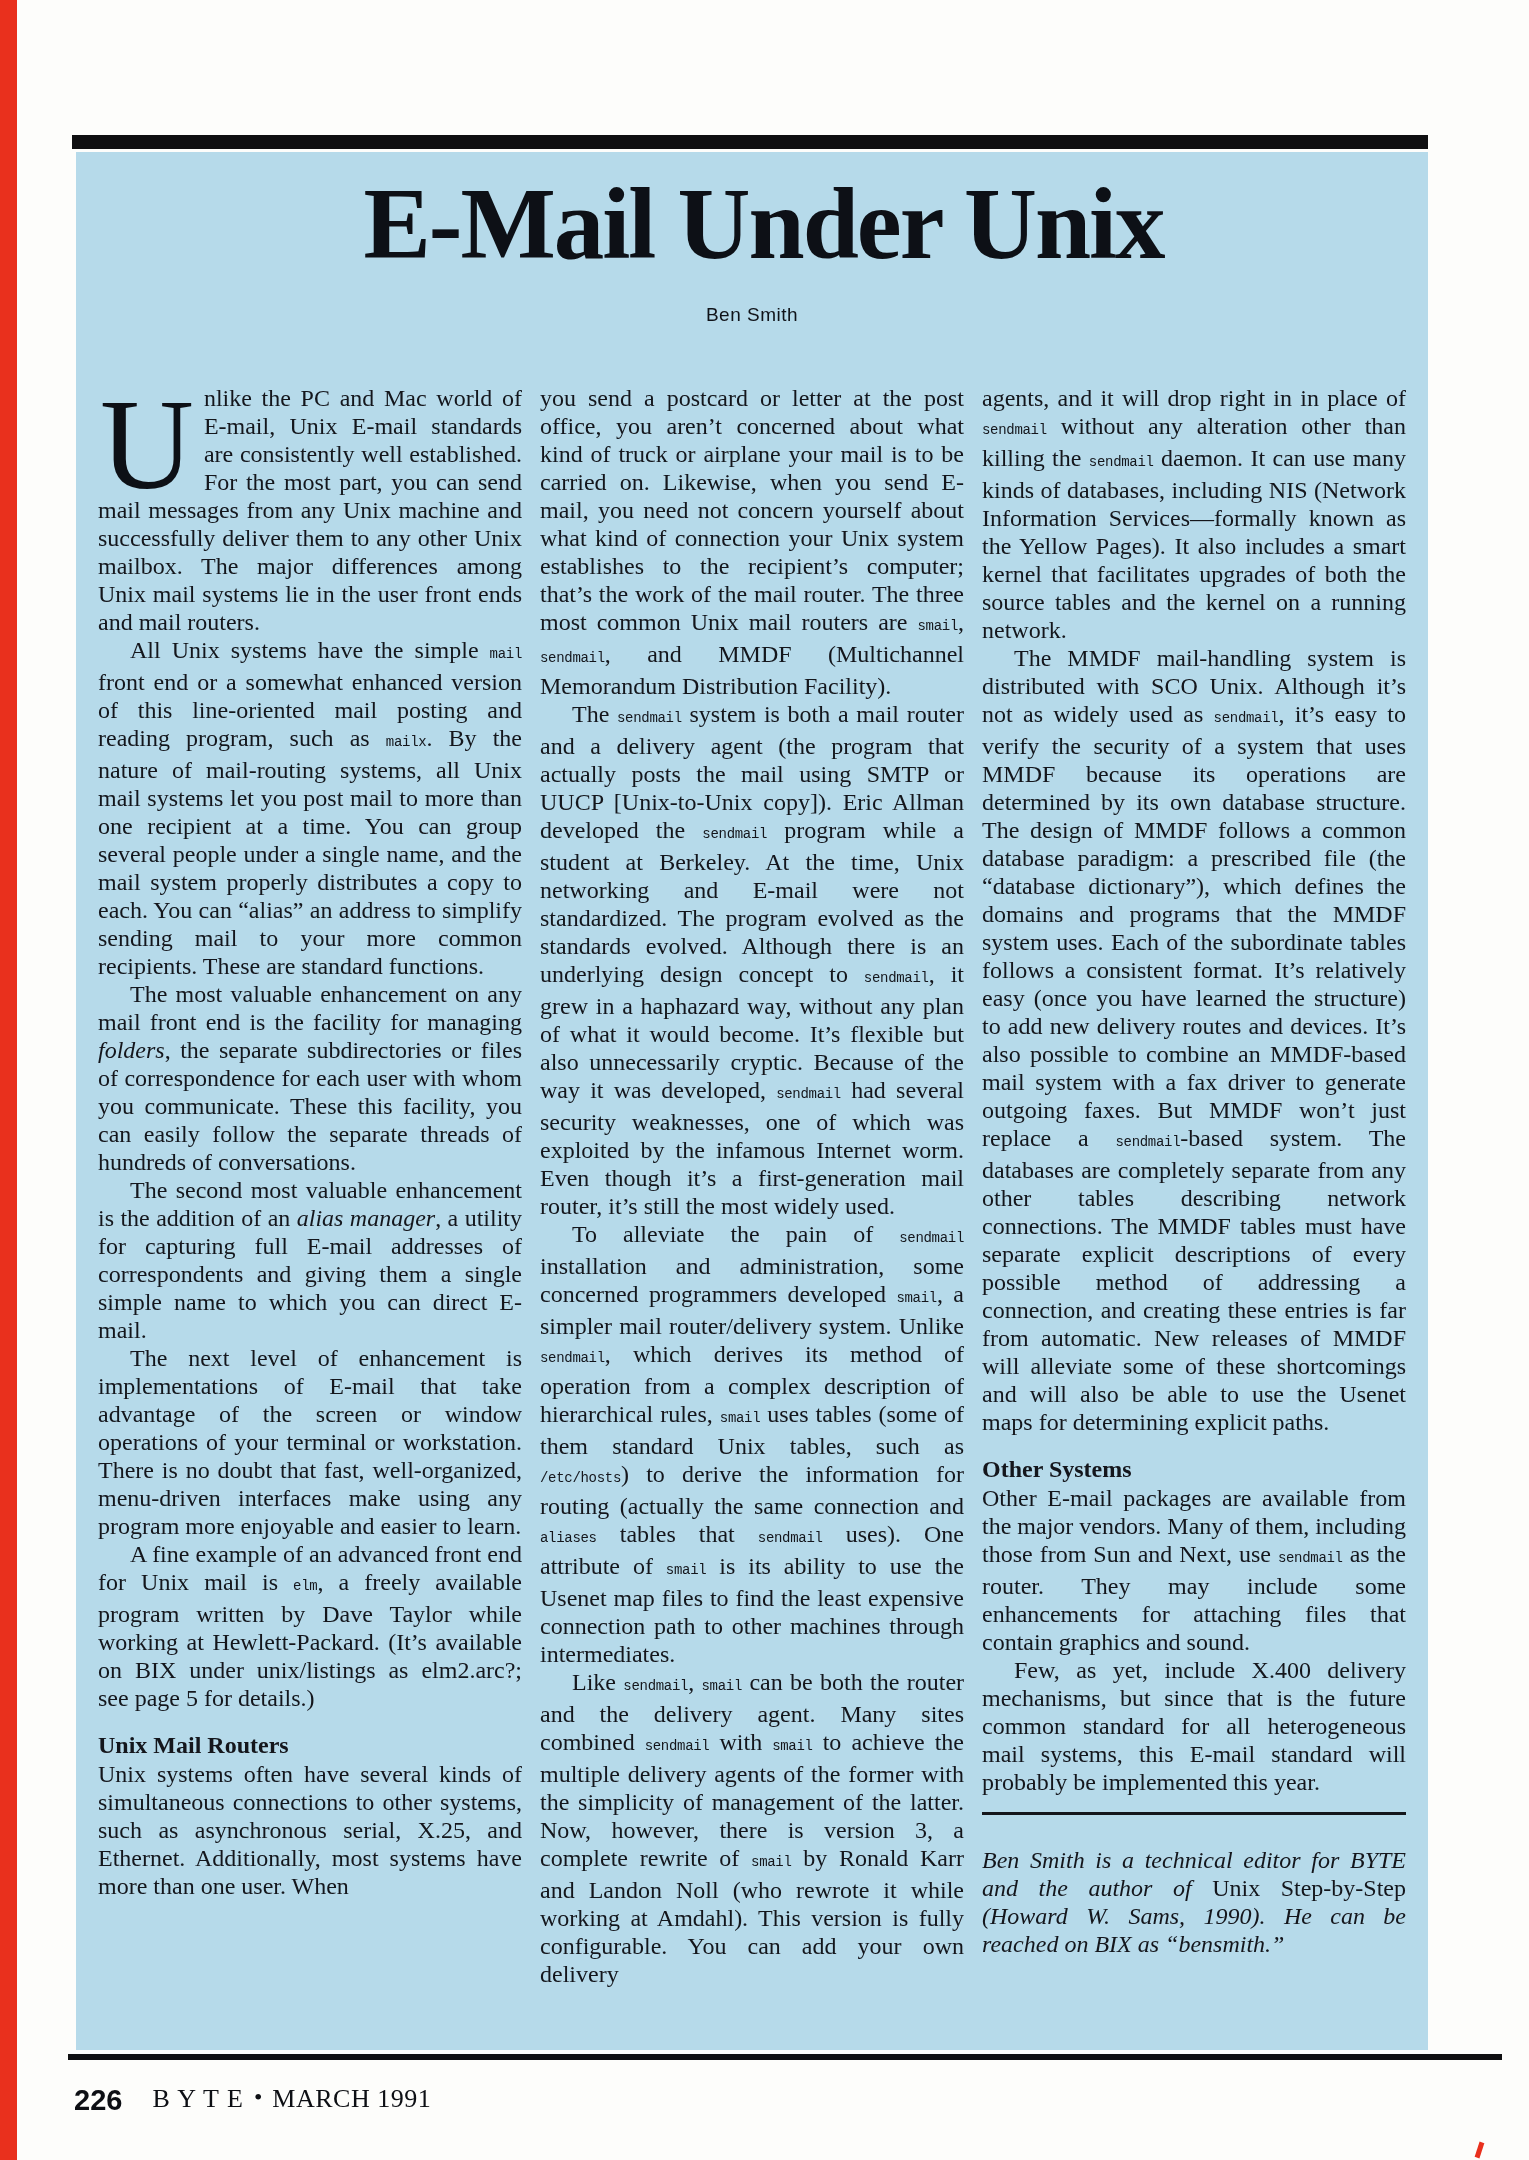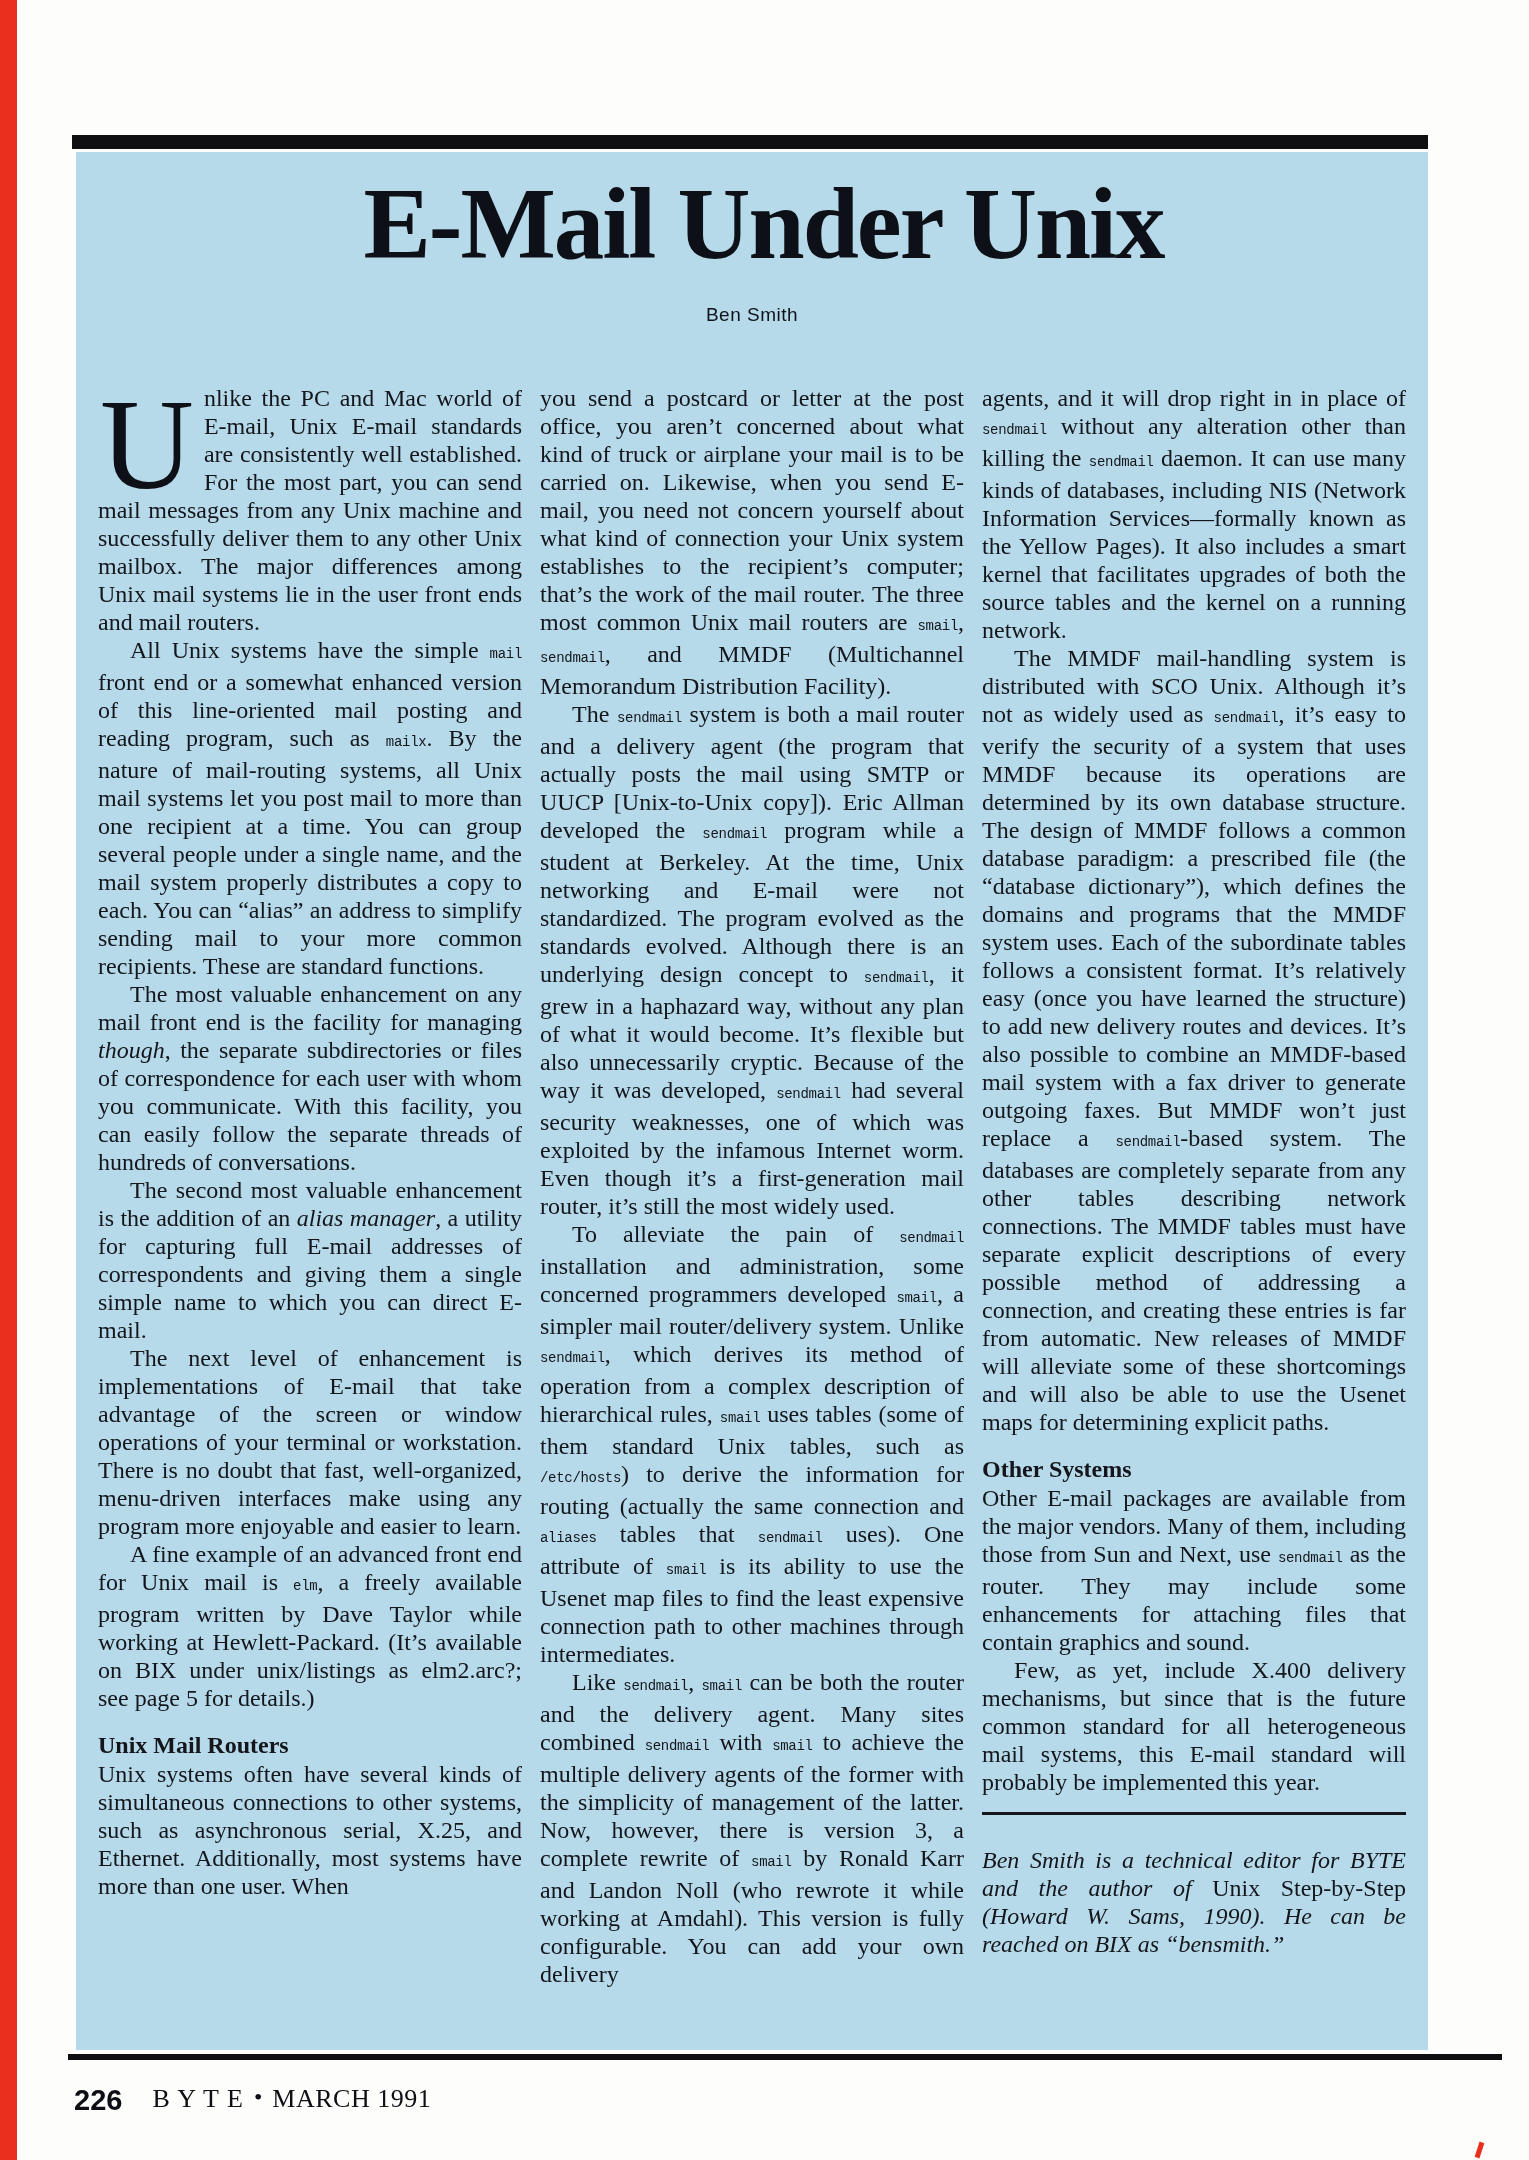--- a/index.html
+++ b/index.html
@@ -60,21 +60,21 @@
 <div class="red-strip"></div>
 <div class="top-bar"></div>
 
 <div class="page">
   <h1 class="title">E-Mail Under Unix</h1>
   <div class="byline">Ben Smith</div>
   <div class="columns" id="columns">
       <div class="col">
         <p class="flush"><span class="dropcap">U</span><span>nlike the PC and Mac world of E-mail, Unix E-mail standards are consistently well established. For the most part, you can send mail messages from any Unix machine and successfully deliver them to any other Unix mailbox. The major differences among Unix mail systems lie in the user front ends and mail routers.</span></p>
         <p class=""><span>All Unix systems have the simple </span><code>mail</code><span> front end or a somewhat enhanced version of this line-oriented mail posting and reading program, such as </span><code>mailx</code><span>. By the nature of mail-routing systems, all Unix mail systems let you post mail to more than one recipient at a time. You can group several people under a single name, and the mail system properly distributes a copy to each. You can “alias” an address to simplify sending mail to your more common recipients. These are standard functions.</span></p>
-        <p class=""><span>The most valuable enhancement on any mail front end is the facility for managing </span><em>though</em><span>, the separate subdirectories or files of correspondence for each user with whom you communicate. With this facility, you can easily follow the separate threads of hundreds of conversations.</span></p>
+        <p class=""><span>The most valuable enhancement on any mail front end is the facility for managing </span><em>folders</em><span>, the separate subdirectories or files of correspondence for each user with whom you communicate. These this facility, you can easily follow the separate threads of hundreds of conversations.</span></p>
         <p class=""><span>The second most valuable enhancement is the addition of an </span><em>alias manager</em><span>, a utility for capturing full E-mail addresses of correspondents and giving them a single simple name to which you can direct E-mail.</span></p>
         <p class=""><span>The next level of enhancement is implementations of E-mail that take advantage of the screen or window operations of your terminal or workstation. There is no doubt that fast, well-organized, menu-driven interfaces make using any program more enjoyable and easier to learn.</span></p>
         <p class=""><span>A fine example of an advanced front end for Unix mail is </span><code>elm</code><span>, a freely available program written by Dave Taylor while working at Hewlett-Packard. (It’s available on BIX under unix/listings as elm2.arc?; see page 5 for details.)</span></p>
         <h3>Unix Mail Routers</h3>
         <p class="flush"><span>Unix systems often have several kinds of simultaneous connections to other systems, such as asynchronous serial, X.25, and Ethernet. Additionally, most systems have more than one user. When</span></p>
       </div>
       <div class="col">
         <p class="flush"><span>you send a postcard or letter at the post office, you aren’t concerned about what kind of truck or airplane your mail is to be carried on. Likewise, when you send E-mail, you need not concern yourself about what kind of connection your Unix system establishes to the recipient’s computer; that’s the work of the mail router. The three most common Unix mail routers are </span><code>smail</code><span>, </span><code>sendmail</code><span>, and MMDF (Multichannel Memorandum Distribution Facility).</span></p>
         <p class=""><span>The </span><code>sendmail</code><span> system is both a mail router and a delivery agent (the program that actually posts the mail using SMTP or UUCP [Unix-to-Unix copy]). Eric Allman developed the </span><code>sendmail</code><span> program while a student at Berkeley. At the time, Unix networking and E-mail were not standardized. The program evolved as the standards evolved. Although there is an underlying design concept to </span><code>sendmail</code><span>, it grew in a haphazard way, without any plan of what it would become. It’s flexible but also unnecessarily cryptic. Because of the way it was developed, </span><code>sendmail</code><span> had several security weaknesses, one of which was exploited by the infamous Internet worm. Even though it’s a first-generation mail router, it’s still the most widely used.</span></p>
         <p class=""><span>To alleviate the pain of </span><code>sendmail</code><span> installation and administration, some concerned programmers developed </span><code>smail</code><span>, a simpler mail router/delivery system. Unlike </span><code>sendmail</code><span>, which derives its method of operation from a complex description of hierarchical rules, </span><code>smail</code><span> uses tables (some of them standard Unix tables, such as </span><code>/etc/hosts</code><span>) to derive the information for routing (actually the same connection and </span><code>aliases</code><span> tables that </span><code>sendmail</code><span> uses). One attribute of </span><code>smail</code><span> is its ability to use the Usenet map files to find the least expensive connection path to other machines through intermediates.</span></p>

